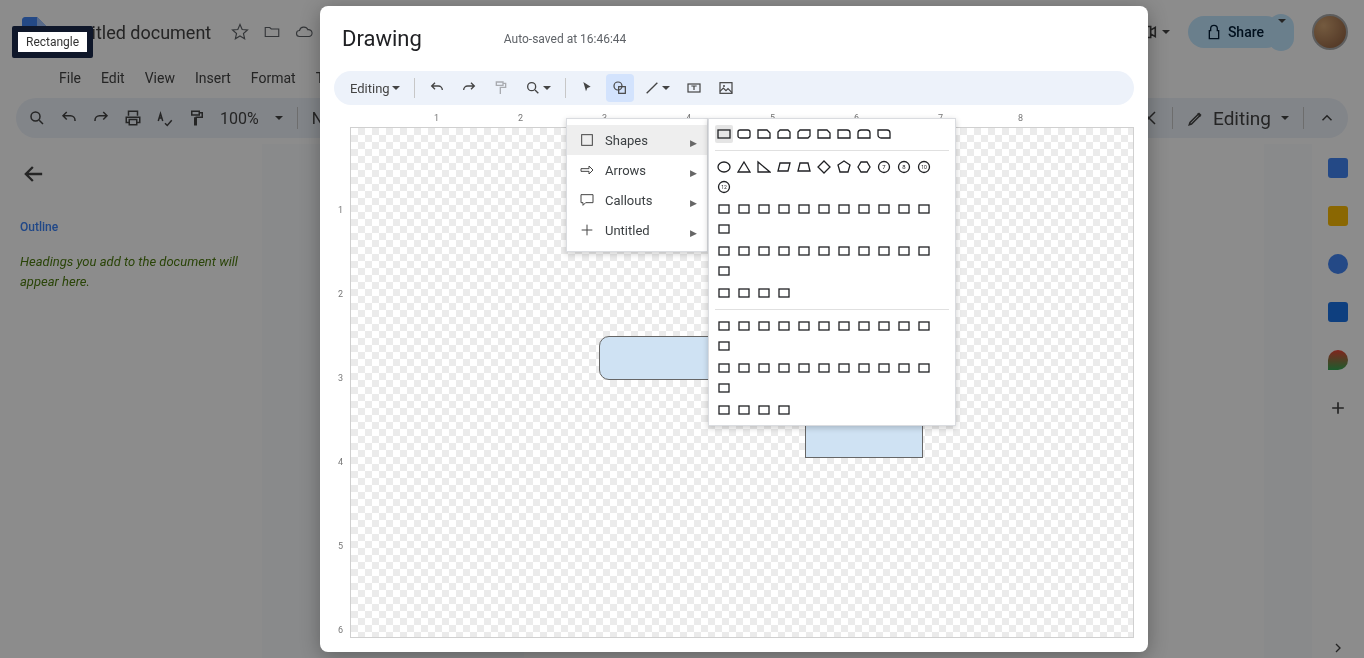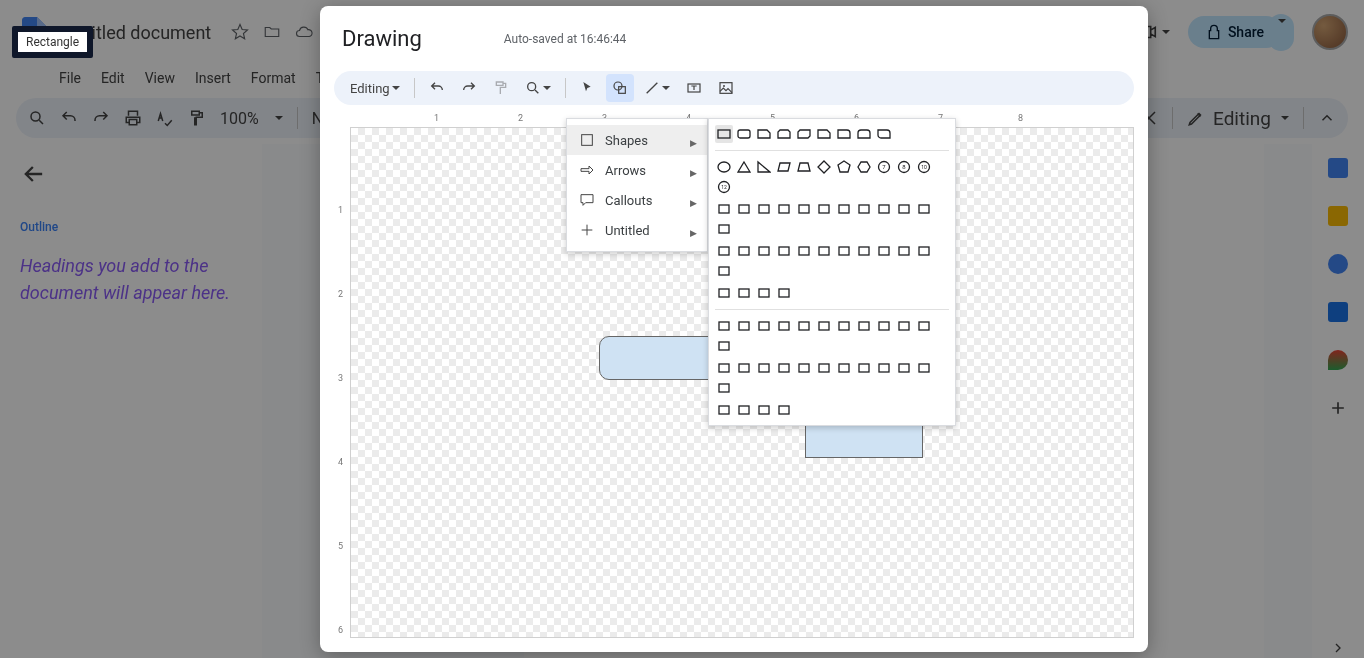--- a/index.html
+++ b/index.html
@@ -25,21 +25,21 @@
     .toolbar svg { width: 18px; height: 18px; fill: #444; }
     .toolbar-sep { width: 1px; height: 22px; background: #c7c7c7; }
     .zoom-label { font-size: 16px; color: #444; }
     .editing-pill { margin-left: auto; display: flex; align-items: center; gap: 8px; color: #444; font-size: 19px; }
     
     .docs-body { display: flex; height: calc(100% - 130px); }
     .outline-panel { width: 262px; padding: 16px 20px; }
     .outline-back { width: 28px; height: 28px; fill: #444; }
     .summary-row { display: flex; justify-content: space-between; align-items: center; margin-top: 24px; font-size: 13px; color: #444; padding-bottom: 12px; border-bottom: 1px solid #ddd; }
     .outline-title { margin-top: 28px; font-size: 12px; color: #3b82f6; font-weight: 500; }
-    .outline-hint { margin-top: 18px; font-size: 18px; color: #8b5cf6; font-style: italic; line-height: 1.5; }
+    .outline-hint { margin-top: 18px; font-size: 13px; color: #4d7c0f; font-style: italic; line-height: 1.5; }
     .page-area { flex: 1; background: #f9fbfd; padding-left: 10px; position: relative; }
     .page-edge { position: absolute; left: 262px; right: 48px; top: 0; bottom: 0; background: #fff; }
     .side-panel { width: 52px; background: #fff; display: flex; flex-direction: column; align-items: center; gap: 28px; padding-top: 14px; }
     .side-panel .sp-icon { width: 20px; height: 20px; }
     
     
     .tooltip { position: absolute; top: 26px; left: 12px; background: #fff; border: 6px solid #0f172a; padding: 3px 8px; font-size: 12px; color: #333; border-radius: 2px; z-index: 20; }
     
     
     .modal { position: absolute; top: 6px; left: 320px; width: 828px; height: 646px; background: #fff; border-radius: 8px; box-shadow: 0 4px 20px rgba(0,0,0,0.3); z-index: 15; display: flex; flex-direction: column; }

